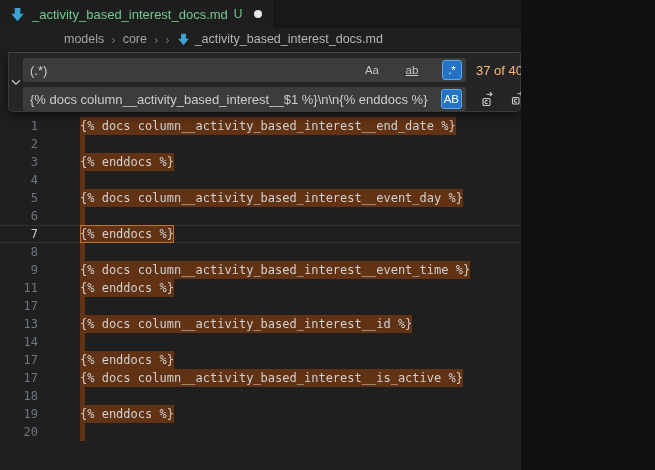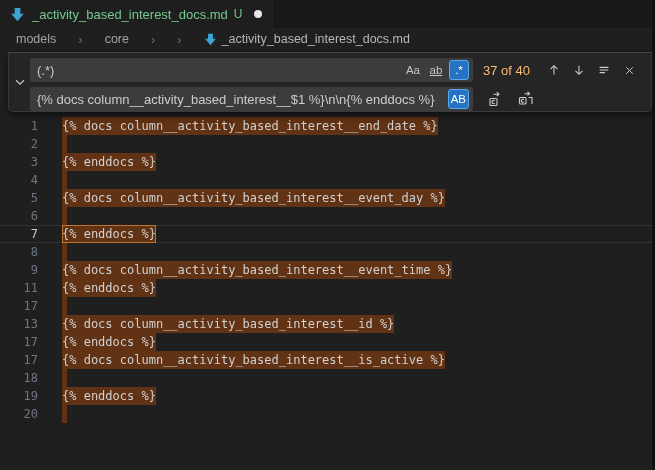--- a/index.html
+++ b/index.html
@@ -1,72 +1,72 @@
 <!DOCTYPE html>
 <html><head>
 <meta charset="utf-8">
 <style>
   * { margin:0; padding:0; box-sizing:border-box; }
   html,body { background:#101010; }
   .window {
-    position:relative; width:652px; height:470px; overflow:hidden;
+    position:relative; width:521px; height:470px; overflow:hidden;
     background:#1f1f1f; font-family:"Liberation Sans", sans-serif;
     color:#cccccc;
   }
 
   
   .tabbar { height:28px; background:#181818; display:flex; align-items:stretch; }
   .tab {
     display:flex; align-items:center; gap:7px; padding:0 12px 0 10px;
     background:#1e1e1e; border-right:1px solid #141414;
   }
   .tab-title { font-size:13px; color:#73c991; }
   .git-badge { font-size:12px; color:#73c991; margin-left:-1px; }
   .dirty-dot { width:8px; height:8px; border-radius:50%; background:#e8e8e8; margin-left:4px; }
 
   
   .breadcrumbs {
-    height:22px; display:flex; align-items:center; gap:22px;
-    padding-left:16px; font-size:12.5px; color:#a3a3a3; background:#1f1f1f;
+    height:22px; display:flex; align-items:center; gap:7px;
+    padding-left:16px; font-size:12.5px; color:#a3a3a3; background:#1f1f1f;margin-left:48px;
   }
   .crumb-sep { color:#6f6f6f; font-size:13px; }
   .crumb-file { display:flex; align-items:center; gap:5px; color:#b6b6b6; }
 
   
   .editor { position:absolute; top:50px; left:0; right:0; bottom:0; background:#1f1f1f; overflow:hidden; }
   .code-lines { position:absolute; top:67px; left:0; right:0; }
   .line {
     display:flex; align-items:stretch; height:18px;
     font-family:"DejaVu Sans Mono", monospace; font-size:12px; line-height:18px;
   }
   .line.current { box-shadow: inset 0 1px 0 0 #323232, inset 0 -1px 0 0 #323232; }
   .gutter { width:38px; flex:0 0 38px; text-align:right; color:#6e7681; font-size:12px; }
   .line.current .gutter { color:#c6c6c6; }
-  .match, .sliver { margin-left:24px; }
+  .match, .sliver { margin-left:42px; }
   .match { background:#613214; color:#d0d0d0; white-space:pre; }
   .match.cur { box-shadow: inset 0 0 0 1px #bf7434; }
   .sliver { width:5px; background:#613214; }
 
   
   .find-widget {
     position:absolute; top:2px; left:8px; right:0; height:60px;
     background:#252526; border:1px solid #3a3a3a; border-top-color:#454545;
     border-radius:0 0 5px 5px; box-shadow:0 3px 8px rgba(0,0,0,.55);
     display:flex; z-index:5;
   }
   .toggle-col { width:21px; display:flex; align-items:center; justify-content:center; cursor:pointer; }
   .fw-rows { flex:1; display:flex; flex-direction:column; gap:5px; padding:5px 6px 5px 0; }
   .fw-row { display:flex; align-items:center; height:24px; }
   .fw-input {
     width:443px; flex:0 0 443px; height:24px; background:#3c3c3c;
     display:flex; align-items:center; padding:0 4px 0 7px; border-radius:2px;
     font-size:13px; color:#cccccc; overflow:hidden;
   }
   .fw-input .val { flex:1; white-space:nowrap; overflow:hidden; }
-  .opts { display:flex; align-items:center; gap:3px; }
+  .opts { display:flex; align-items:center; gap:20px; }
   .opt {
     min-width:20px; height:20px; padding:0 2px; border-radius:3px;
     display:flex; align-items:center; justify-content:center;
     font-size:11.5px; color:#c5c5c5; cursor:pointer;
   }
   .opt.word .w { text-decoration:underline; }
   .opt.active { background:#2573c2; border:1px solid #55a9f0; color:#ffffff; }
   .count { margin-left:10px; font-size:13px; color:#fdba74; white-space:nowrap; }
   .navs { margin-left:auto; display:flex; align-items:center; gap:3px; margin-right:5px; }
   .icon-btn {
@@ -154,20 +154,24 @@
         </div>
         <div class="line">
           <span class="gutter">17</span>
           <span class="sliver"></span>
         </div>
         <div class="line">
           <span class="gutter">13</span>
           <span class="match">{% docs column__activity_based_interest__id %}</span>
         </div>
         <div class="line">
+          <span class="gutter">14</span>
+          <span class="sliver"></span>
+        </div>
+        <div class="line">
           <span class="gutter">17</span>
           <span class="match">{% enddocs %}</span>
         </div>
         <div class="line">
           <span class="gutter">17</span>
           <span class="match">{% docs column__activity_based_interest__is_active %}</span>
         </div>
         <div class="line">
           <span class="gutter">18</span>
           <span class="sliver"></span>

